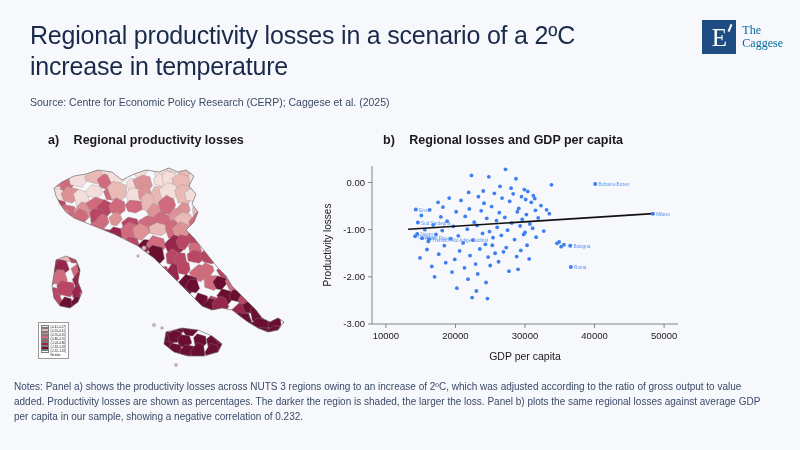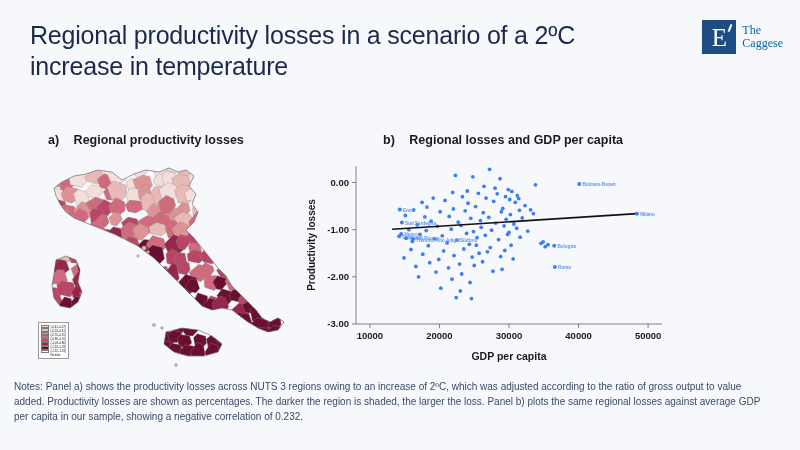--- a/index.html
+++ b/index.html
@@ -61,21 +61,21 @@
   }
   .legend-swatches { display: flex; flex-direction: column; }
   .legend-swatches i { display: block; width: 8px; height: 3.6px; border: 0.4px solid #7a7a7a; }
   .legend-labels { display: flex; flex-direction: column; }
   .legend-labels span {
     display: block; height: 4px; font-size: 2.9px; line-height: 4px;
     color: #1a1a1a; white-space: nowrap; letter-spacing: -0.05px;
   }
 
   
-  #panel-b { position: absolute; left: 304px; top: 158px; width: 368px; height: 208px; font-weight: bold; }
+  #panel-b { position: absolute; left: 320px; top: 158px; width: 368px; height: 208px; }
   #panel-b svg { display: block; }
 
   
   .notes {
     position: absolute; left: 14px; top: 379px; width: 752px;
     font-size: 10px; line-height: 1.52; color: #3b4a68;
   }
 </style>
 </head>
 <body>
@@ -88,20 +88,21 @@
     <div class="logo-mark">
       <span class="e">E</span>
       <span class="tick"></span>
     </div>
     <div class="logo-text">
       <div>The</div>
       <div>Caggese</div>
     </div>
   </div>
 
+  <div class="source">Source: Centre for Economic Policy Research (CERP); Caggese et al. (2025)</div>
 
   <div class="panel-head" id="head-a">
     <span class="mk">a)</span>
     <span>Regional productivity losses</span>
   </div>
   <div class="panel-head" id="head-b">
     <span class="mk">b)</span>
     <span>Regional losses and GDP per capita</span>
   </div>
 

